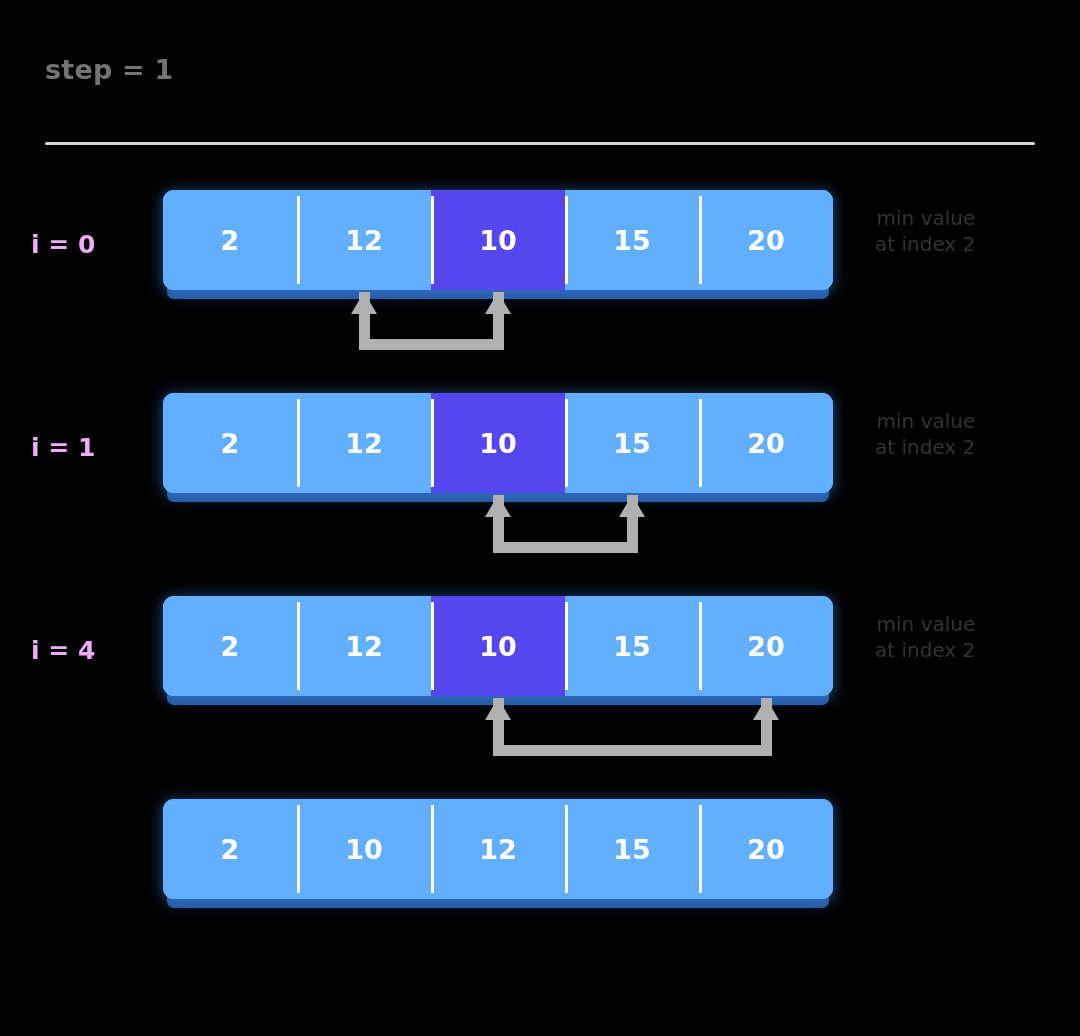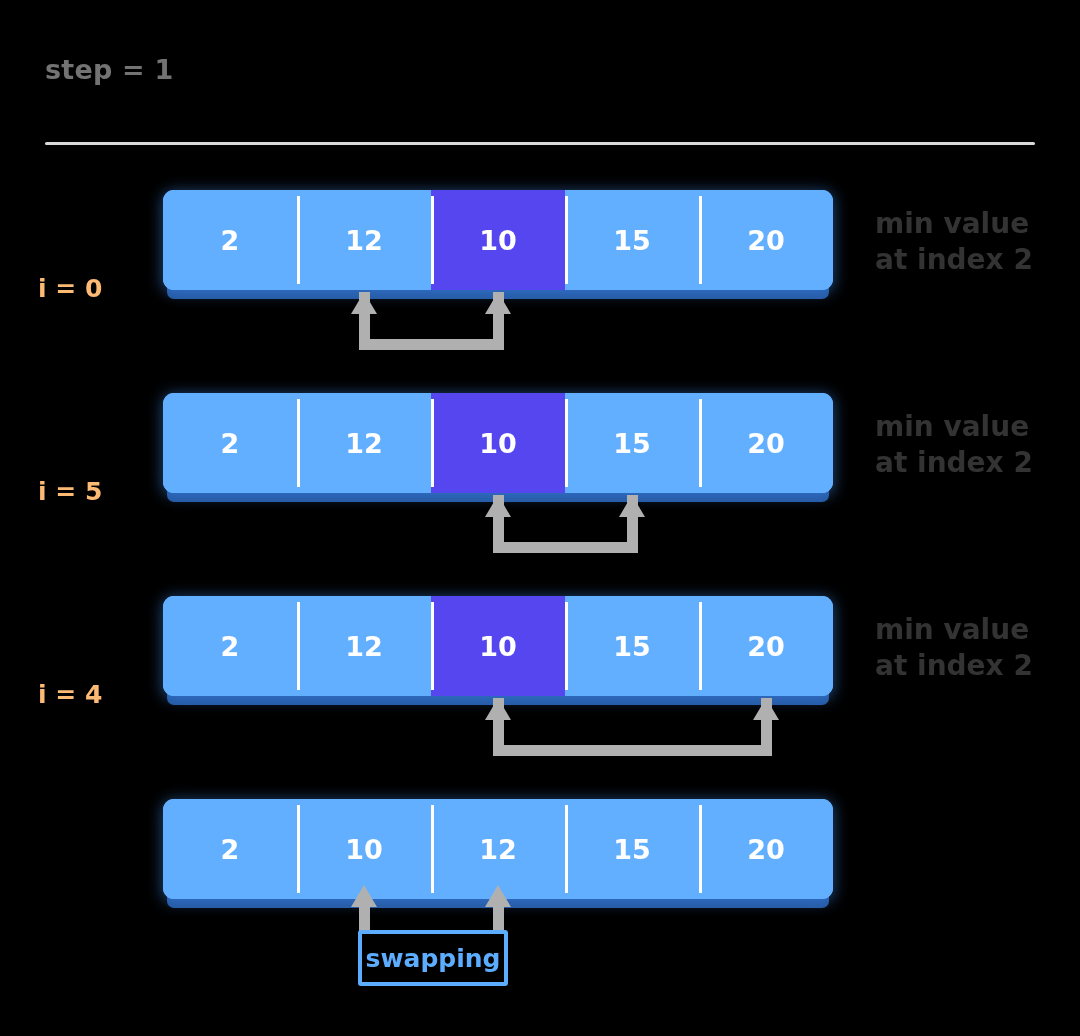--- a/index.html
+++ b/index.html
@@ -16,27 +16,27 @@
     letter-spacing:.2px;white-space:nowrap;
   }
   .divider{
     position:absolute;left:45px;top:142px;width:990px;height:3px;
     background:#d9d9d9;border-radius:2px;
   }
 
   
   .row{position:absolute;left:0;width:1080px;height:200px;}
   .row-label{
-    position:absolute;left:38px;top:50px;
-    font-size:25px;font-weight:bold;color:#fdba74;white-space:nowrap;margin-top:44px;
+    position:absolute;left:31px;top:50px;
+    font-size:25px;font-weight:bold;color:#f0abfc;white-space:nowrap;
   }
   .row-note{
     position:absolute;left:875px;top:26px;
-    font-size:28px;font-weight:bold;color:#333333;
-    line-height:1.28;white-space:pre-line;
+    font-size:20px;font-weight:normal;color:#333333;
+    line-height:1.28;white-space:pre-line;text-align:right;
   }
 
   
   .array{
     position:absolute;left:163px;top:10px;
     width:670px;height:100px;
     display:flex;
     border-radius:11px;
     background:#63AFFF;
     box-shadow:0 13px 0 -4px rgba(60,140,255,.62),
@@ -115,21 +115,21 @@
         </div>
         <div class="bracket" style="left: 358.5px; width: 145px;">
           <div class="stem l" style="height:58px"></div>
           <div class="stem r" style="height:58px"></div>
           <div class="bar"></div>
           <div class="head l"></div>
           <div class="head r"></div>
         </div>
       </div>
       <div class="row" style="top: 383px;">
-        <div class="row-label">i = 5</div>
+        <div class="row-label">i = 1</div>
         <div class="row-note">min value
 at index 2</div>
         <div class="array">
           <div class="cell">2</div>
           <div class="cell">12</div>
           <div class="cell hl">10</div>
           <div class="cell">15</div>
           <div class="cell">20</div>
         </div>
         <div class="bracket" style="left: 492.5px; width: 145px;">
@@ -163,25 +163,14 @@
         <div class="array">
           <div class="cell">2</div>
           <div class="cell">10</div>
           <div class="cell">12</div>
           <div class="cell">15</div>
           <div class="cell">20</div>
         </div>
       </div>
     </div>
 
-  <div class="swap-wrap">
-    <div id="swap-arrows-host">
-        <div class="swap-arrow" style="left: 358.5px;">
-          <div class="tip"></div>
-        </div>
-        <div class="swap-arrow" style="left: 492.5px;">
-          <div class="tip"></div>
-        </div>
-      </div>
-    <div class="swap-box">swapping</div>
-  </div>
 
 </div>
 
 </body></html>

